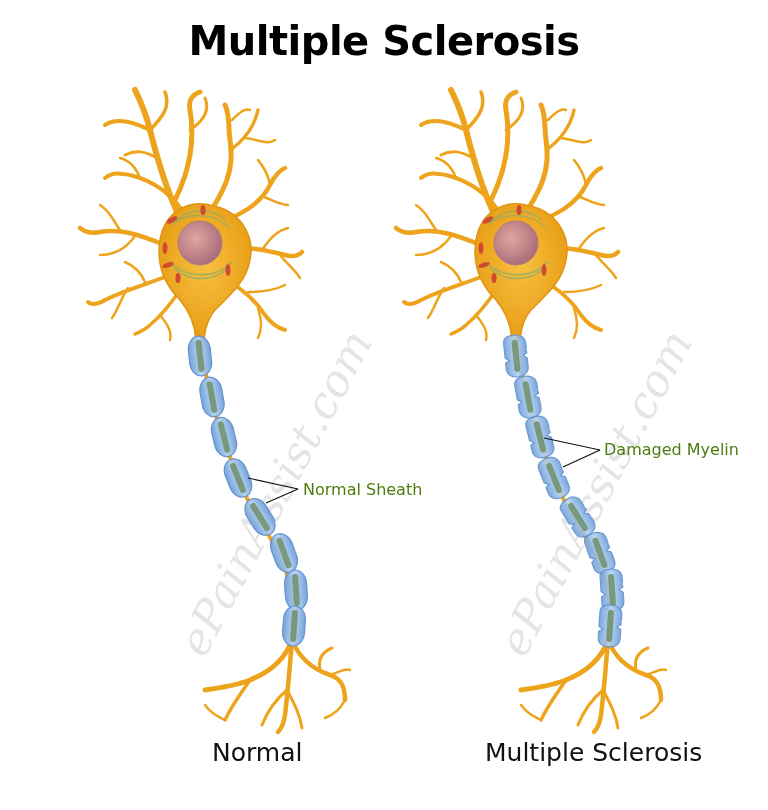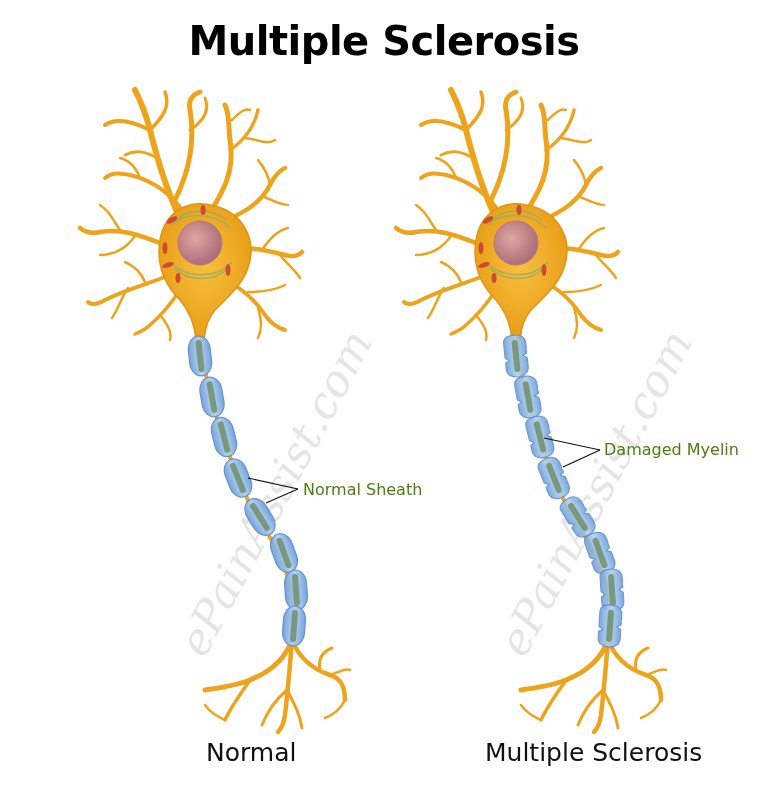--- a/index.html
+++ b/index.html
@@ -1,19 +1,19 @@
 <!DOCTYPE html>
 <html><head>
 <meta charset="utf-8">
 <style>
   html, body { margin: 0; padding: 0; background: #ffffff; }
   body { width: 768px; height: 810px; position: relative; overflow: hidden; font-family: "DejaVu Sans", "Liberation Sans", sans-serif; }
   .title { position: absolute; left: 0; top: 18px; width: 768px; text-align: center; font-size: 40px; font-weight: bold; color: #000; letter-spacing: -0.5px; }
   .caption { position: absolute; top: 738px; font-size: 25px; color: #111; }
-  .cap-normal { left: 206px; text-align: right; }
+  .cap-normal { left: 212px; text-align: right; }
   .cap-ms { left: 485px; }
   .label { position: absolute; font-size: 16px; color: #4d7c0f; }
   .lbl-myelin { left: 303px; top: 480px; }
   .lbl-damaged { left: 604px; top: 440px; }
   svg.diagram { position: absolute; left: 0; top: 0; }
   .watermark { position: absolute; font-family: "DejaVu Serif", "Liberation Serif", serif; font-style: italic; font-size: 44px; color: rgba(180,180,180,0.35); transform-origin: left top; white-space: nowrap; }
   .wm1 { left: 168px; top: 640px; transform: rotate(-62deg); }
   .wm2 { left: 488px; top: 640px; transform: rotate(-62deg); }
 </style>
 </head>

